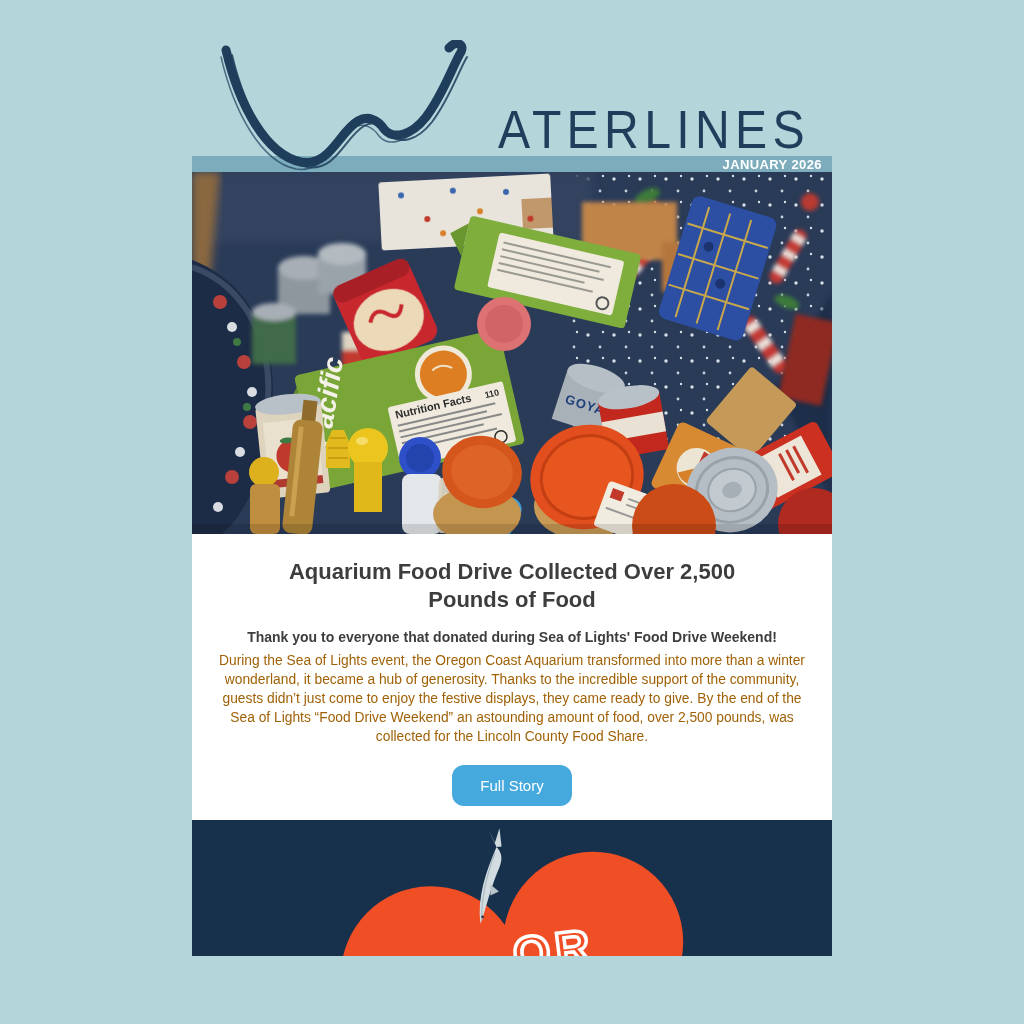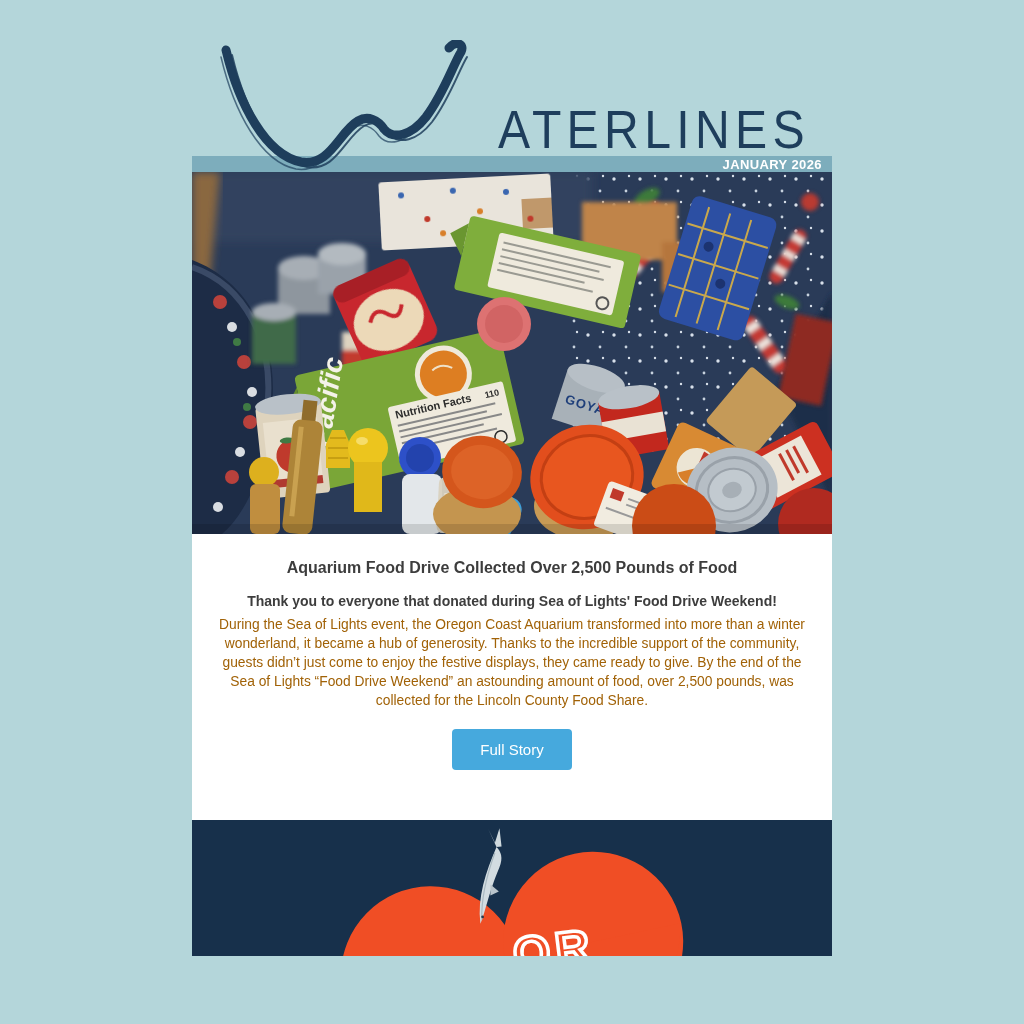--- a/index.html
+++ b/index.html
@@ -21,31 +21,31 @@
   .issue-bar span{color:#ffffff;font-weight:bold;font-size:13px;letter-spacing:.4px;}
   
   .hero{height:362px;line-height:0;}
   .hero svg{display:block;}
   
   .article{
     background:#ffffff;height:286px;box-sizing:border-box;
     text-align:center;padding:18px 25px 0;
   }
   .article h1{
-    font-size:16px;line-height:1.27;color:#3d3d3d;
+    font-size:22px;line-height:1.27;color:#3d3d3d;
     margin:6px auto 15px;max-width:520px;font-weight:bold;
   }
   .article h2{font-size:14px;color:#3d3d3d;margin:0 0 6px;font-weight:bold;}
   .article p{
     font-size:13.8px;color:#a16207;line-height:1.38;margin:0 auto 19px;
     max-width:592px;
   }
   .btn{
     display:inline-block;background:#46a9dd;color:#ffffff;
-    font-size:15px;padding:12px 28px;border-radius:4px;
+    font-size:15px;padding:12px 28px;border-radius:12px;
     text-decoration:none;cursor:pointer;border:none;
   }
   
   .promo{height:136px;line-height:0;}
   .promo svg{display:block;}
 </style>
 </head>
 <body>
 
 <div class="email">

